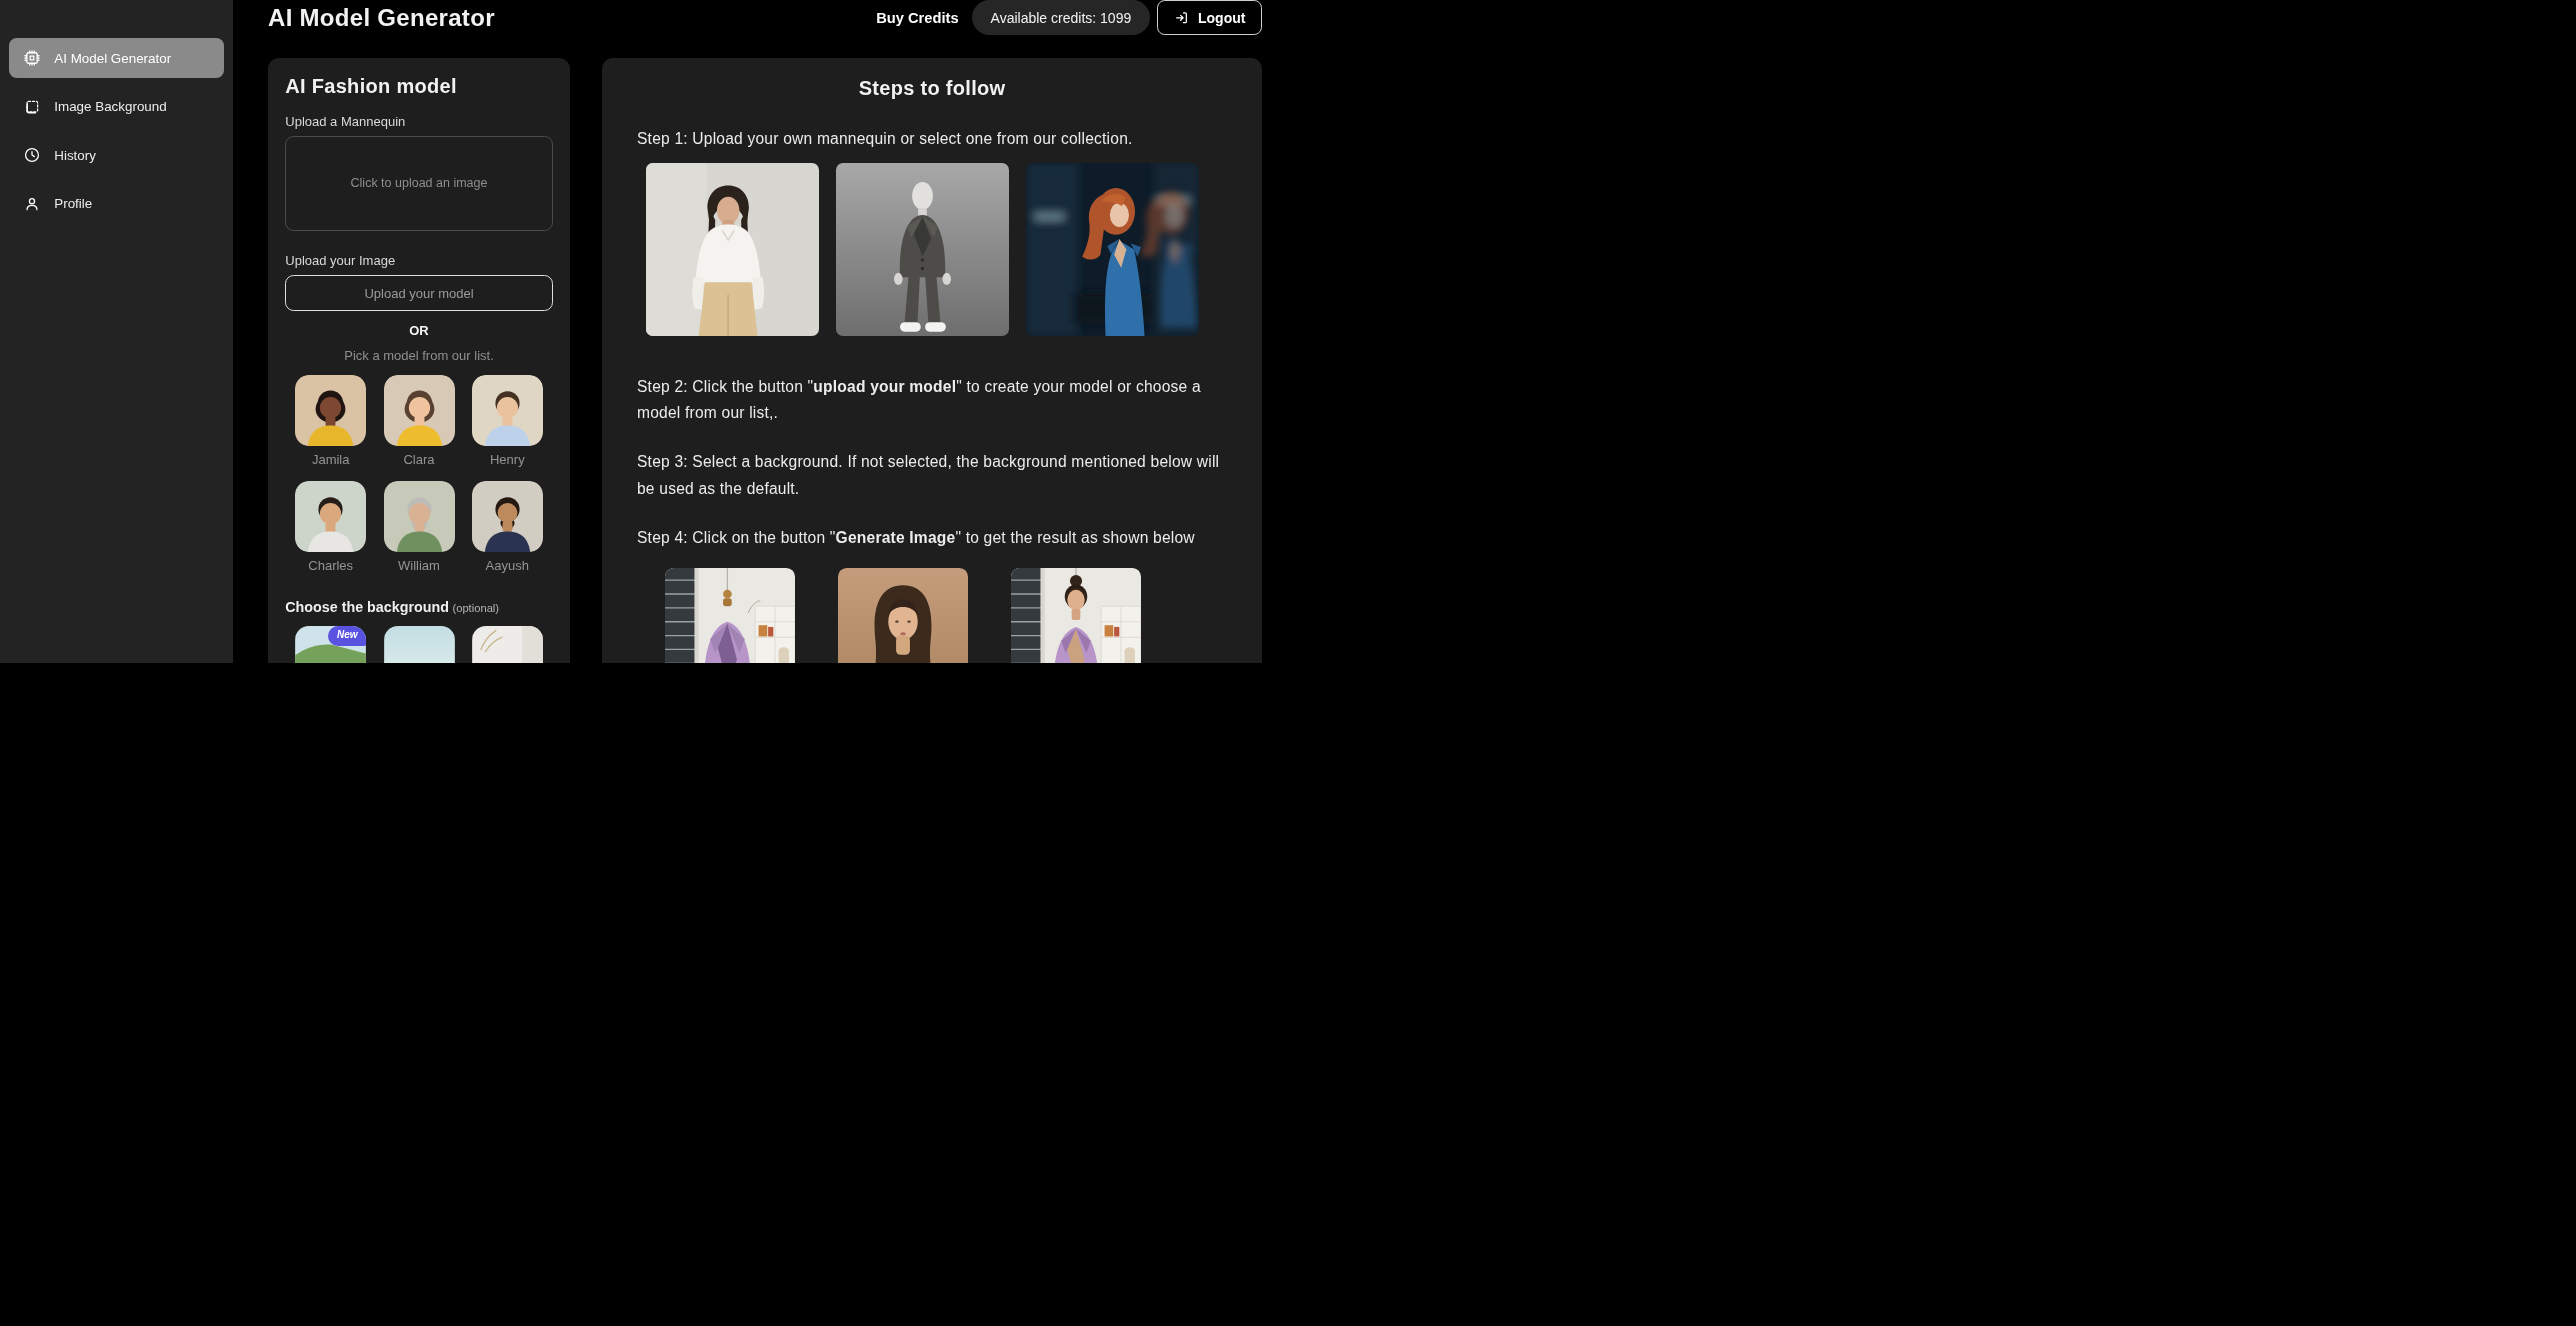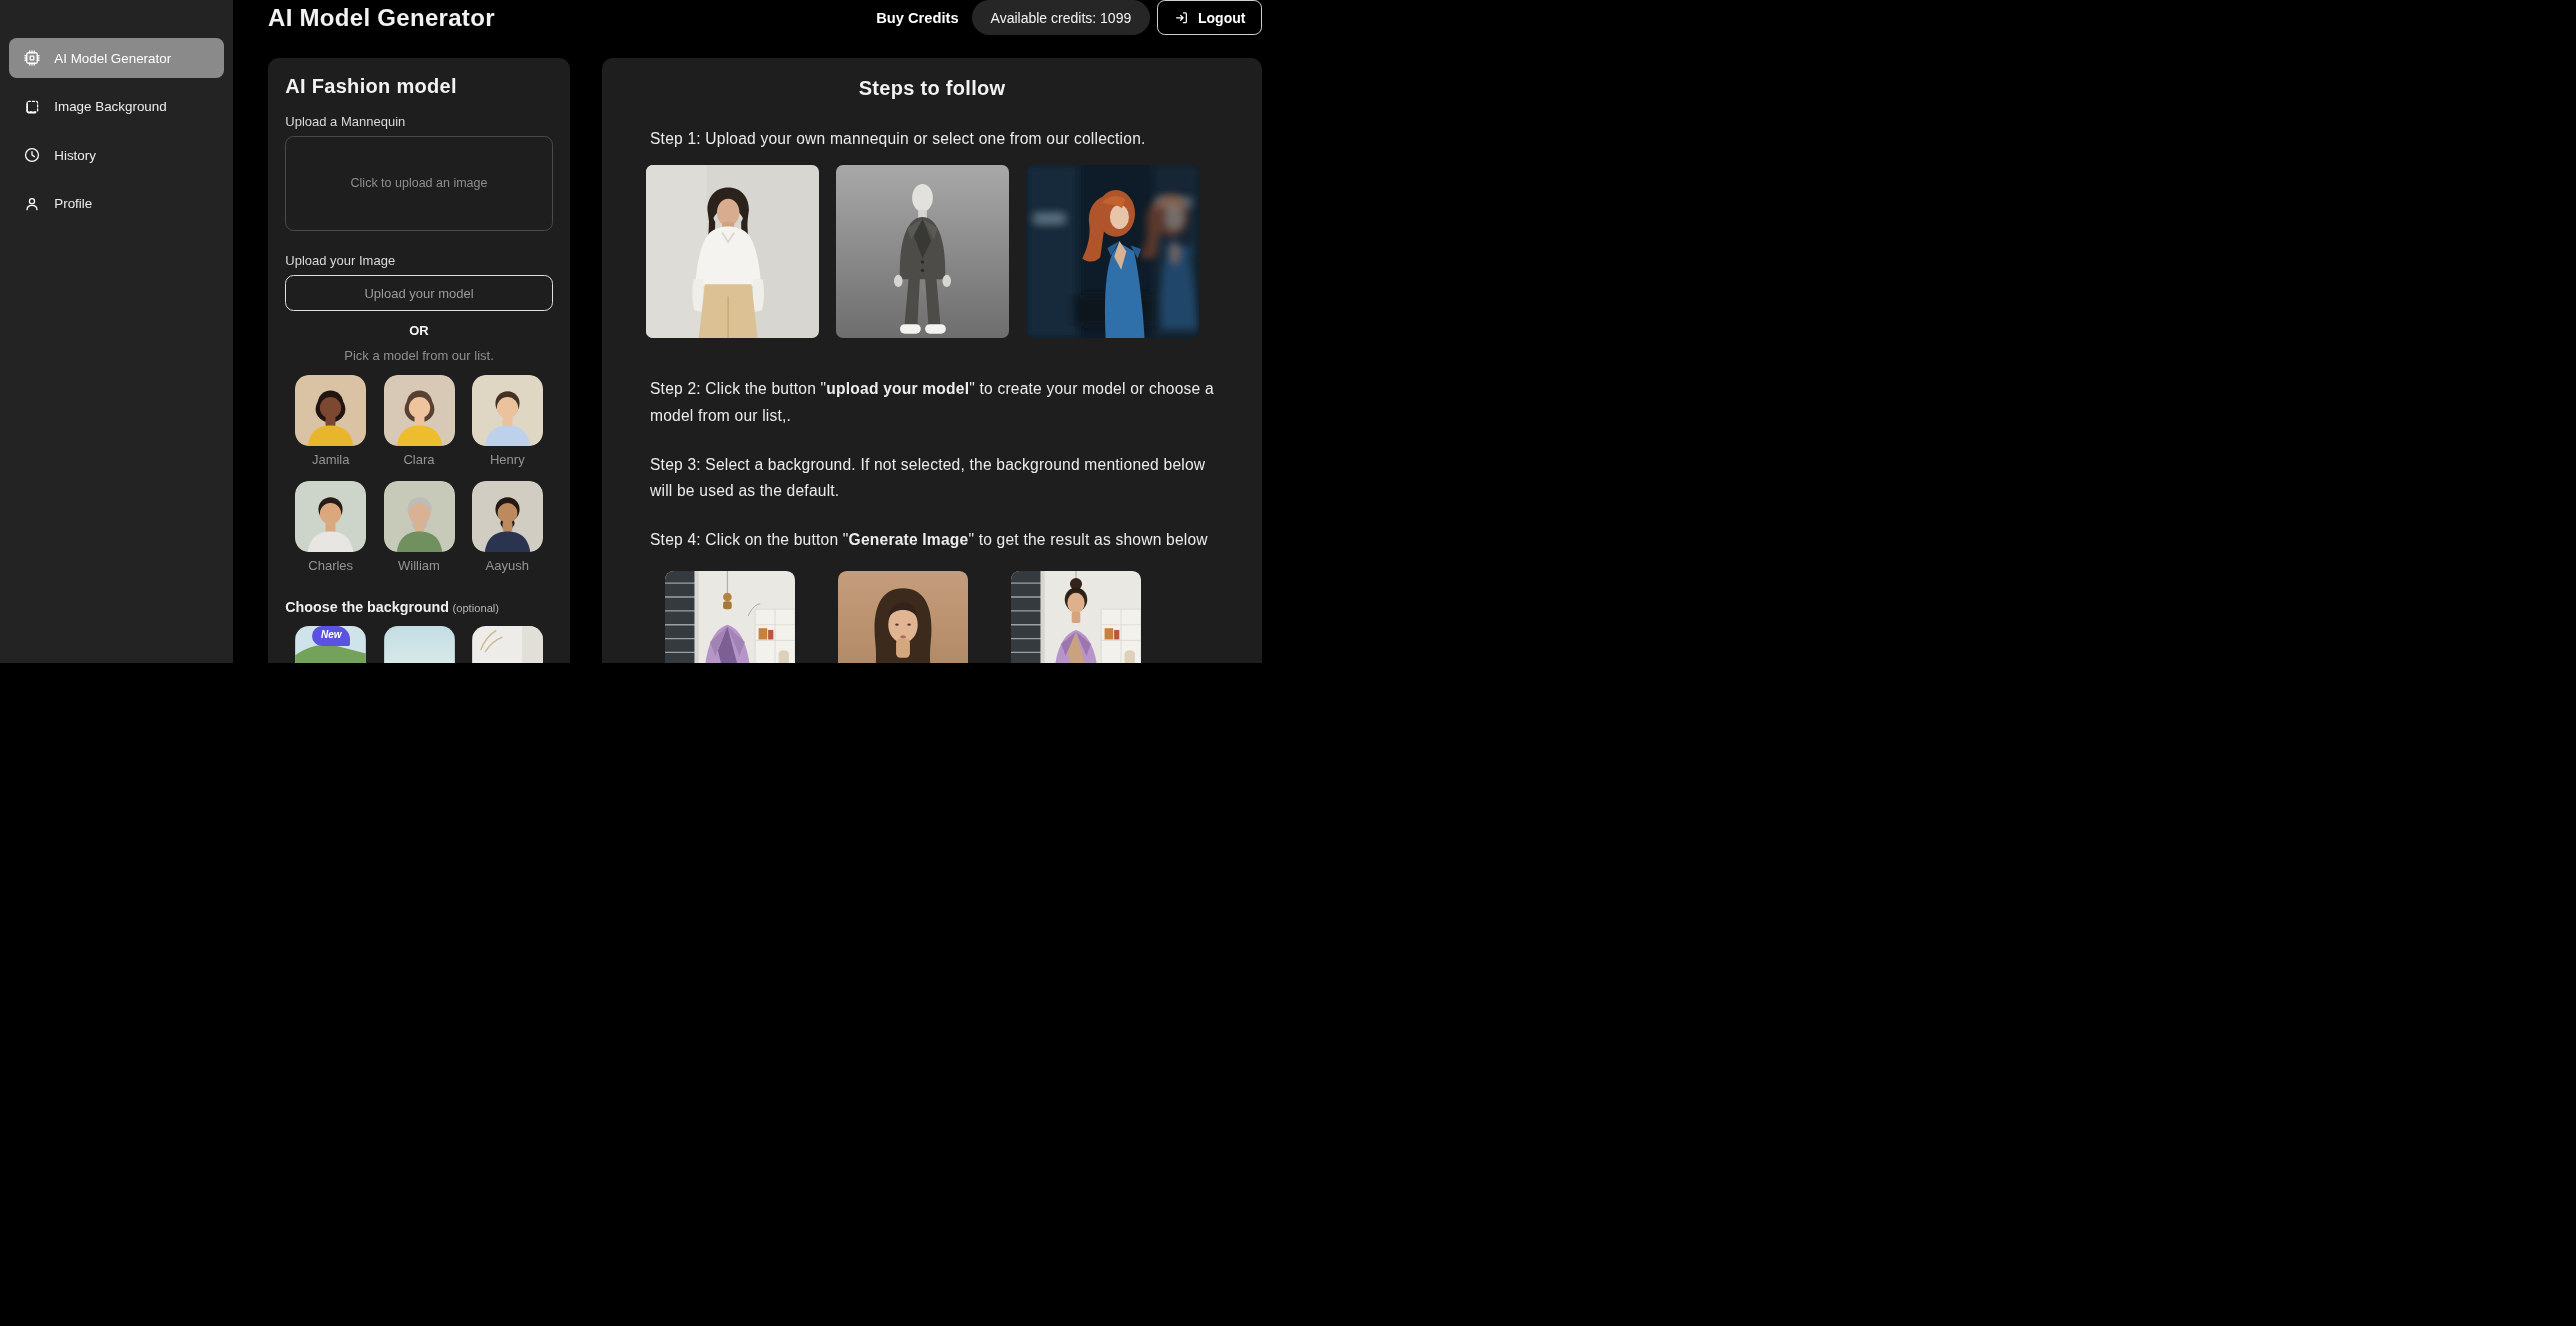--- a/index.html
+++ b/index.html
@@ -75,29 +75,29 @@
   .model-name { margin-top: 6px; font-size: 13px; color: #949494; }
   .bg-section-label { margin-top: 26px; font-size: 14.3px; font-weight: 700; color: #efefef; }
   .bg-optional { font-size: 11.2px; color: #b5b5b5; font-weight: 400; margin-left: 3.5px; }
   .bg-row {
     margin-top: 10.4px; display: grid; grid-template-columns: repeat(3, 71px);
     justify-content: center; column-gap: 17.3px;
   }
   .bg-thumb { width: 71px; height: 69px; border-radius: 14px; overflow: hidden; position: relative; cursor: pointer; }
   .bg-thumb svg { display: block; width: 100%; height: 100%; }
   .new-badge {
-    position: absolute; top: 0; right: 16px; background: #5a52e0; color: #fff;
+    position: absolute; top: 0; right: 0; background: #5a52e0; color: #fff;
     font-style: italic; font-weight: 700; font-size: 10px;
     padding: 3.5px 8.6px 5.2px 9.5px; border-radius: 10.4px 14px 1.7px 10.4px;
   }
 
   
   .right-panel { flex: 1; padding: 19px 35px; height: 847px; }
   .right-title { font-size: 20px; font-weight: 700; text-align: center; letter-spacing: 0.3px; }
-  .step { font-size: 15.6px; line-height: 1.7; color: #ececec; letter-spacing: 0.2px; margin: 13px; }
+  .step { font-size: 15.6px; line-height: 1.7; color: #ececec; letter-spacing: 0.2px; margin: 0; }
   .step b { font-weight: 700; }
   .step1 { margin-top: 26px; }
   .step2 { margin-top: 38px; }
   .step3 { margin-top: 22.5px; }
   .step4 { margin-top: 22.5px; }
   .example-row { margin-top: 10.4px; display: flex; gap: 17.3px; padding-left: 8.6px; }
   .example { width: 173px; height: 173px; border-radius: 7px; overflow: hidden; }
   .example svg { display: block; width: 100%; height: 100%; }
   .result-row { margin-top: 17.3px; display: flex; gap: 43px; padding-left: 28px; }
   .result { width: 130px; height: 130px; border-radius: 8.6px; overflow: hidden; }

